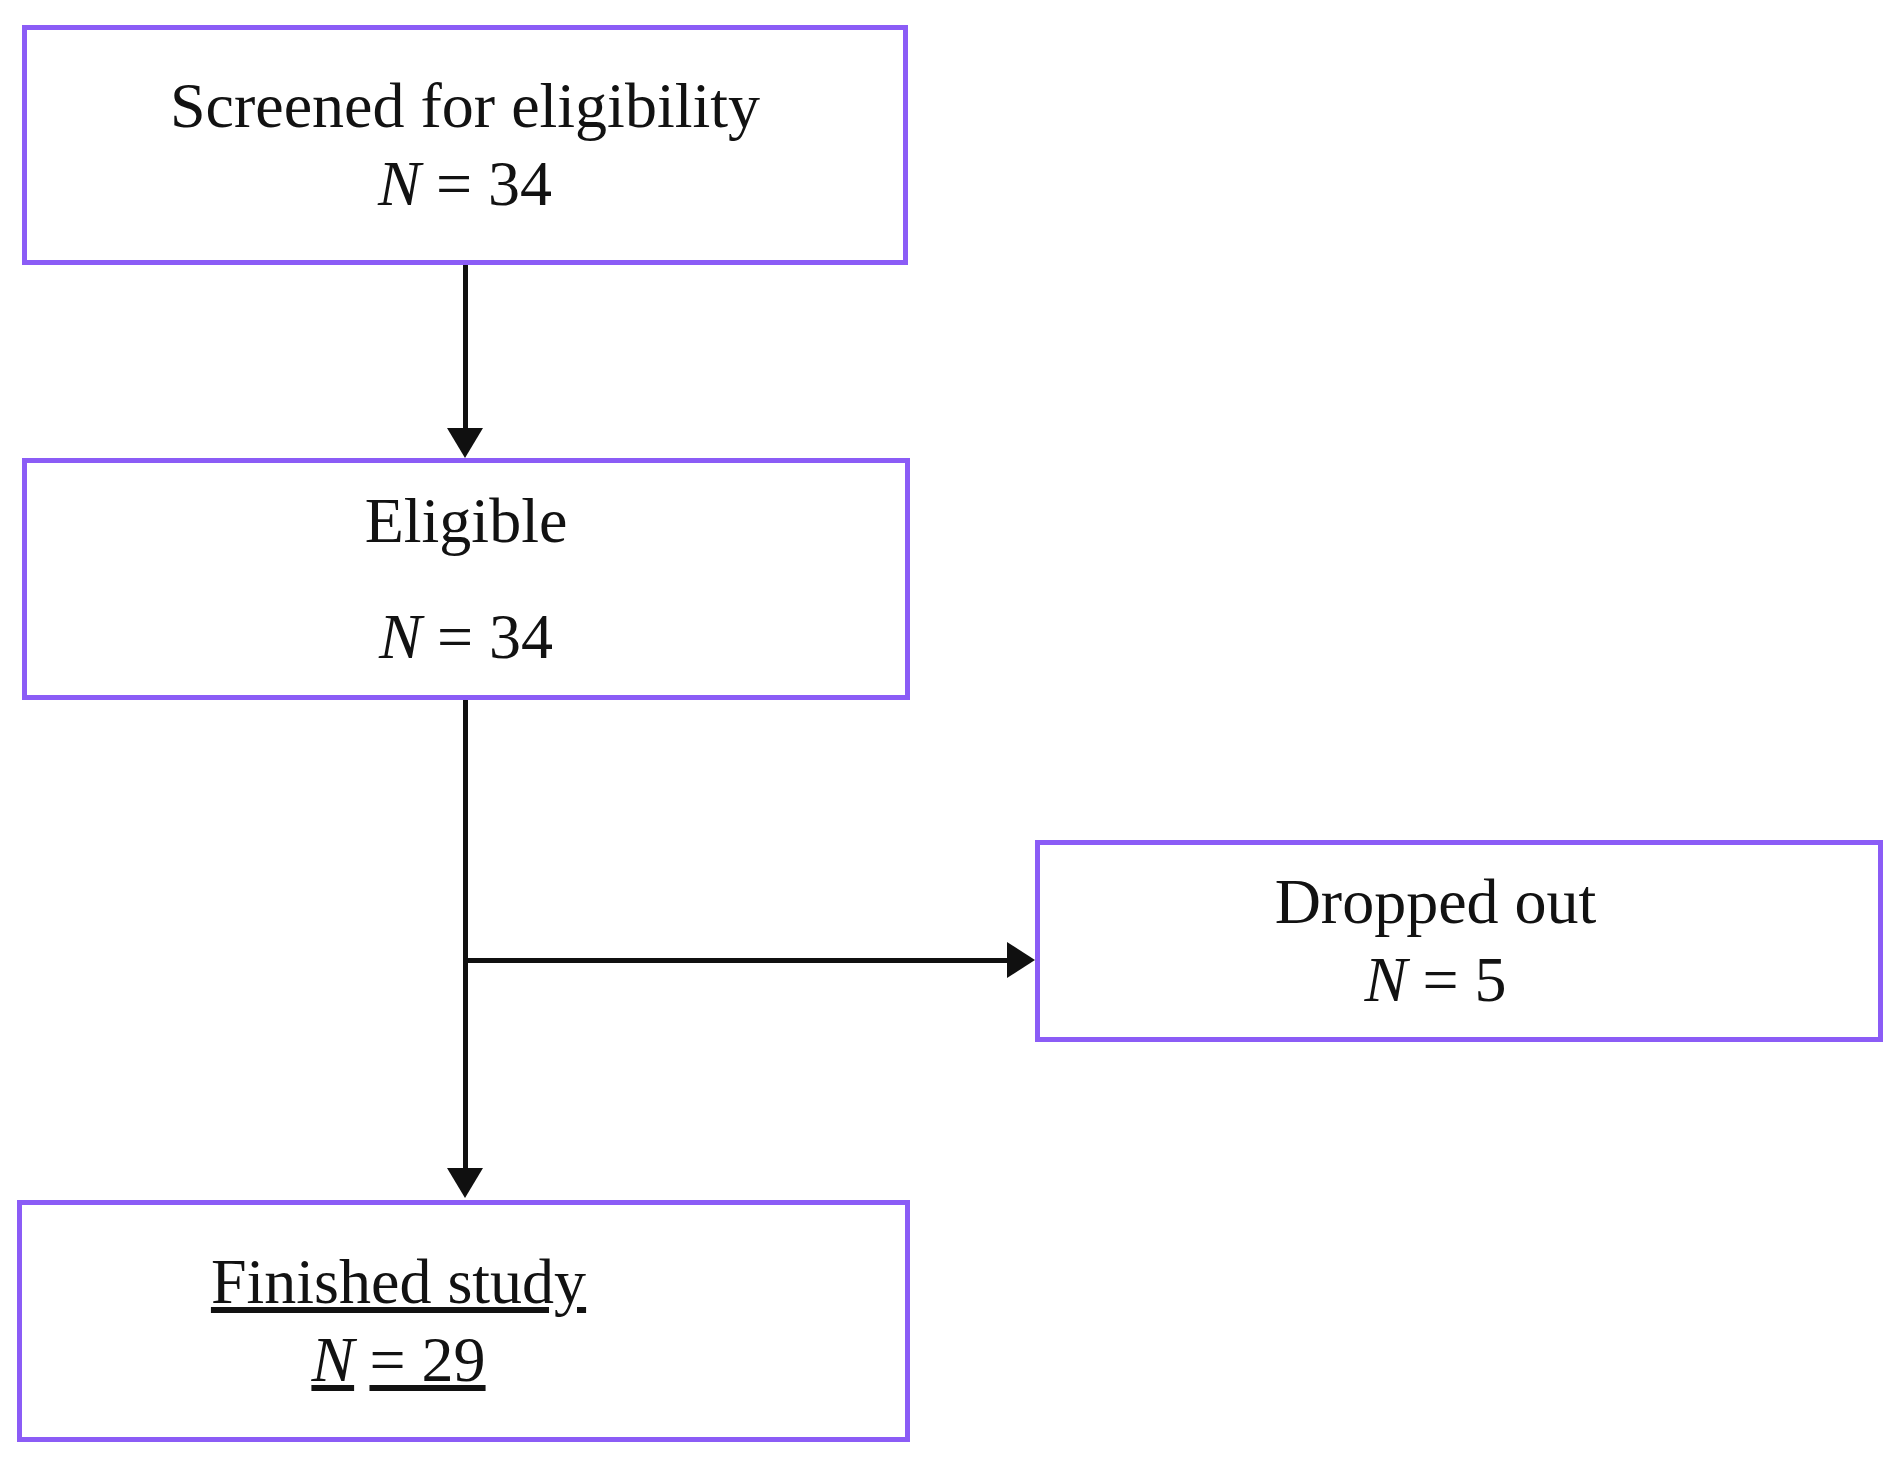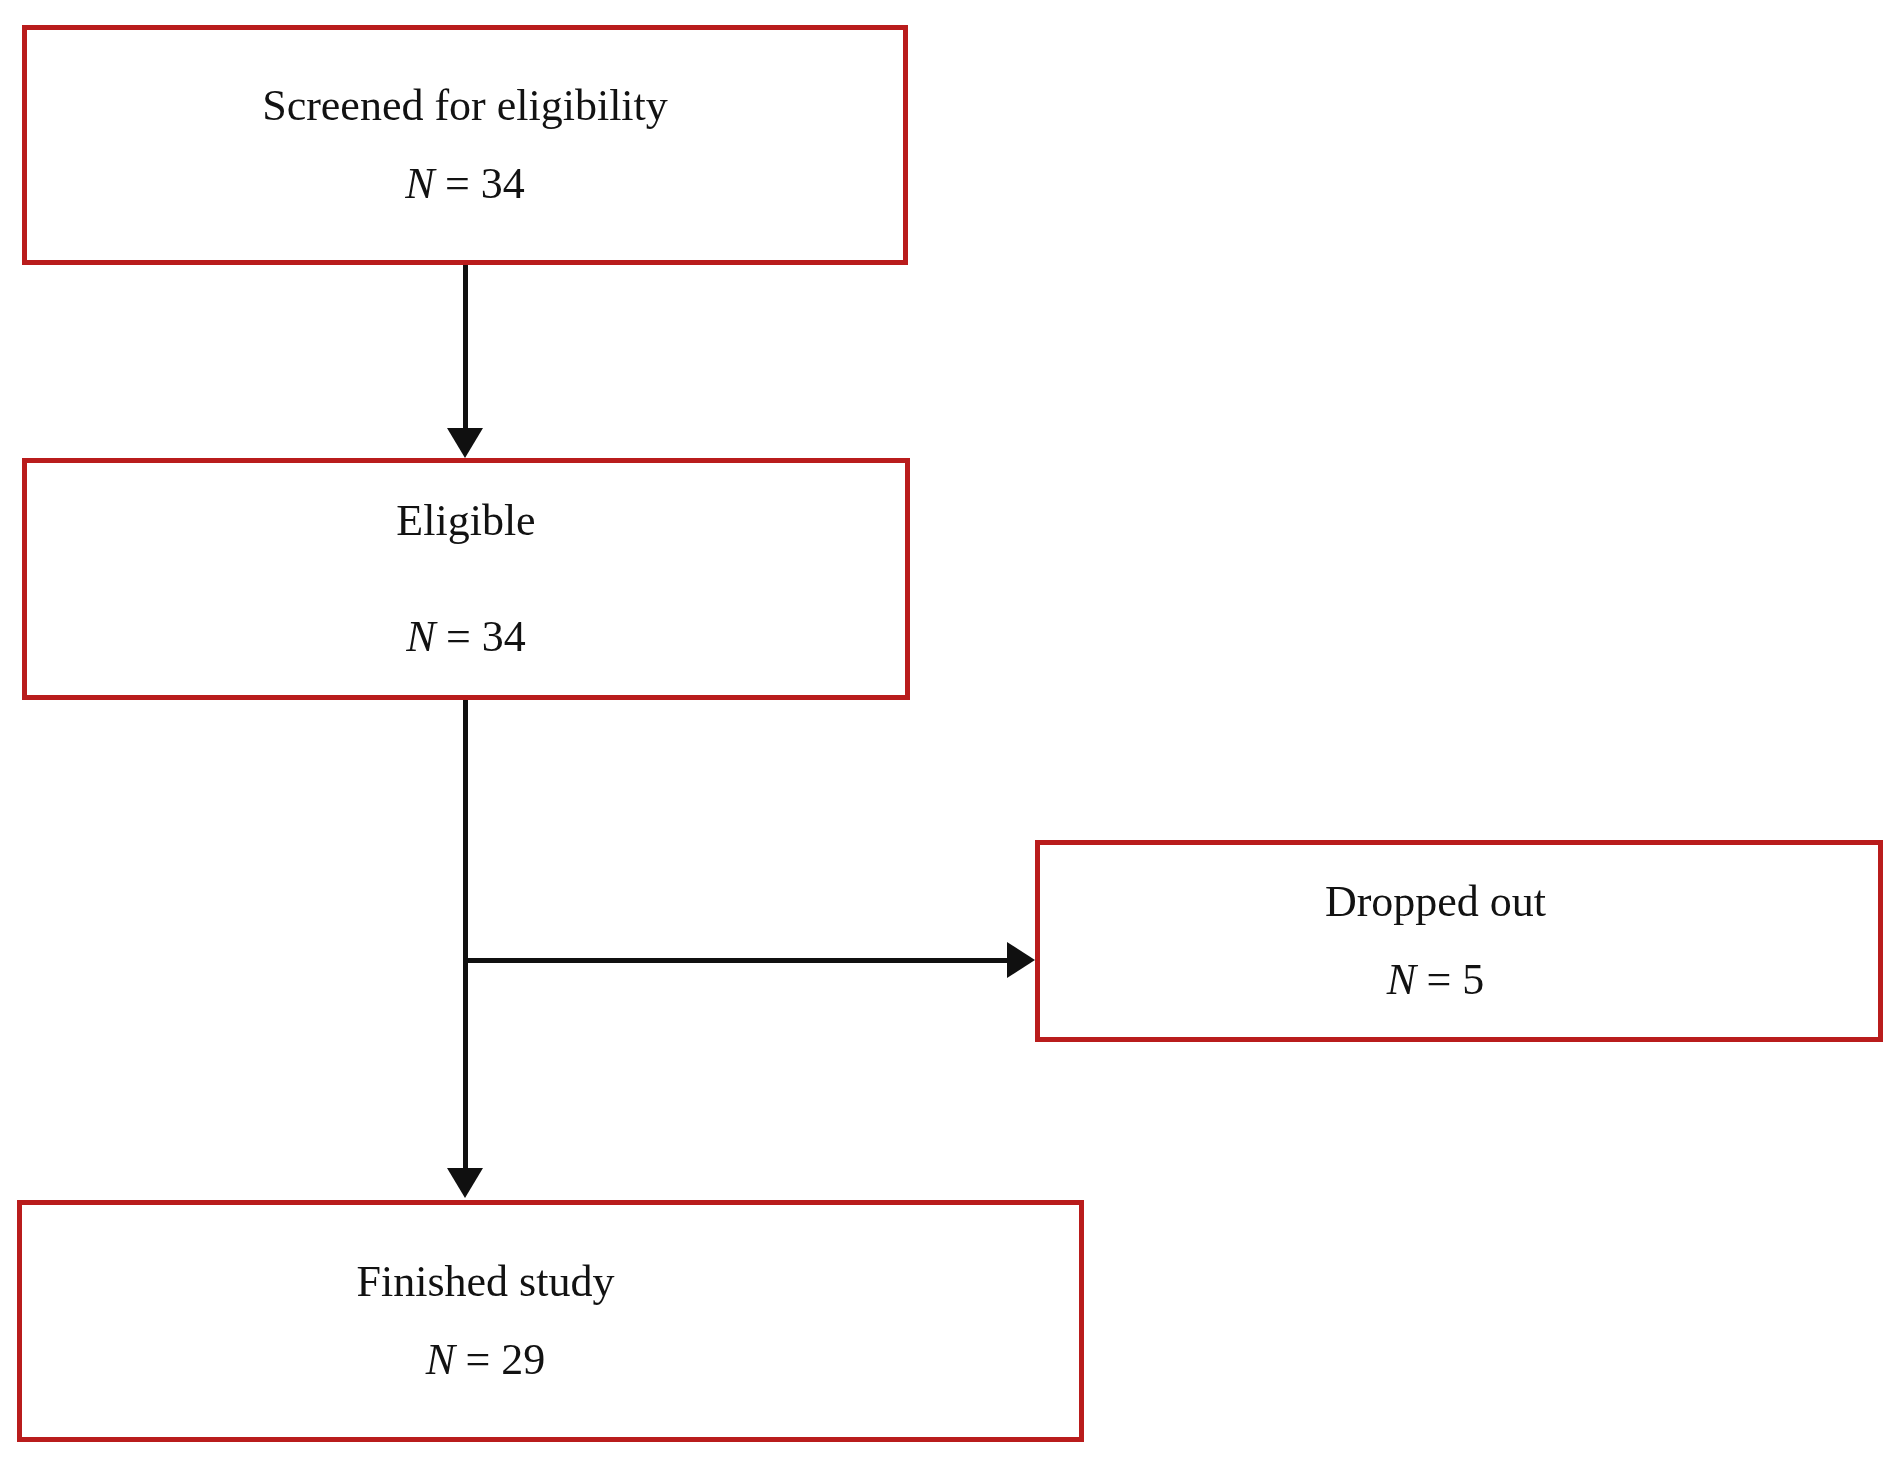--- a/index.html
+++ b/index.html
@@ -12,39 +12,39 @@
     width: 1902px;
     height: 1470px;
     background: #ffffff;
     font-family: "Liberation Serif", "DejaVu Serif", serif;
     color: #121212;
     overflow: hidden;
   }
   .fbox {
     position: absolute;
     box-sizing: border-box;
-    border: 5px solid #b91c1c;
+    border: 5px solid #8b5cf6;
     background: #ffffff;
     display: flex;
     flex-direction: column;
     align-items: center;
     justify-content: center;
     text-align: center;
-    font-size: 44px;
+    font-size: 64px;
     line-height: 78px;
   }
   .box-label { white-space: nowrap; }
   .box-n { white-space: nowrap; }
   .box-n .nvar { font-style: italic; }
   .box-n .nrest { margin-left: 0.24em; }
 
   #box-screened { left: 22px;   top: 25px;   width: 886px; height: 240px; }
   #box-eligible { left: 22px;   top: 458px;  width: 888px; height: 242px; gap: 38px; }
   #box-dropped  { left: 1035px; top: 840px;  width: 848px; height: 202px; padding-right: 47px; }
-  #box-finished { left: 17px;   top: 1200px; width: 1067px; height: 242px; padding-right: 130px; }
+  #box-finished { left: 17px;   top: 1200px; width: 893px; height: 242px; padding-right: 130px; text-decoration: underline; }
 
   .vline {
     position: absolute;
     width: 5px;
     background: #101010;
   }
   .hline {
     position: absolute;
     height: 5px;
     background: #101010;

